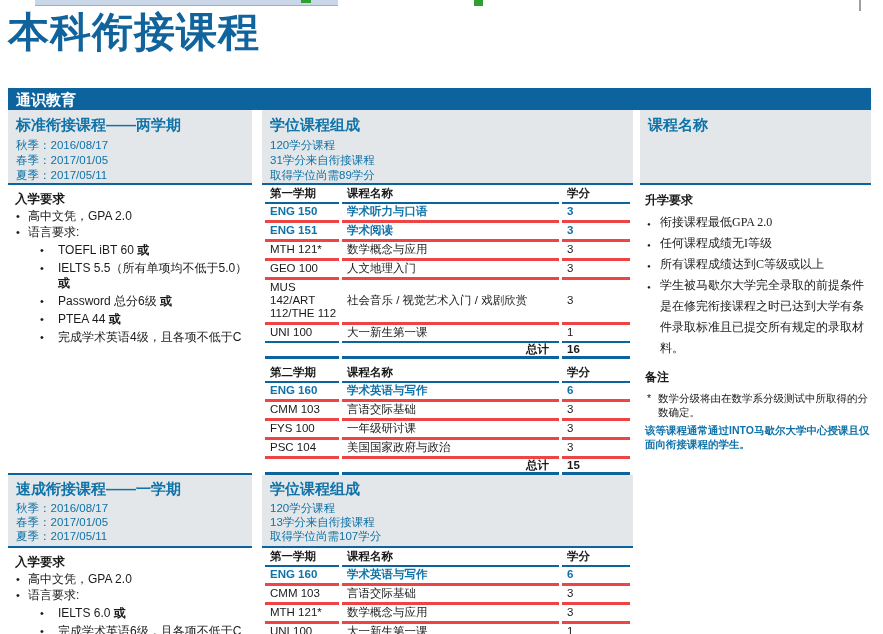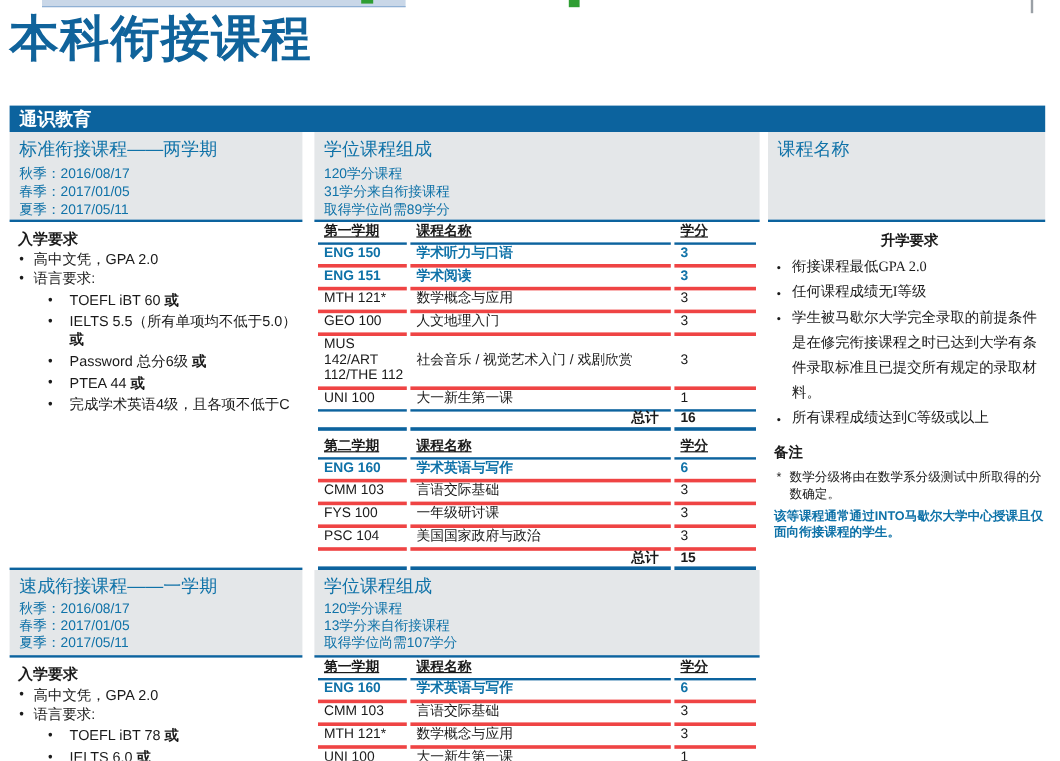--- a/index.html
+++ b/index.html
@@ -17,50 +17,50 @@
   .band{margin:30px 0 0 8px;width:863px;height:22px;box-sizing:border-box;background:#0c639e;color:#fff;
         font-size:15px;font-weight:bold;line-height:23px;padding-left:8px;}
 
   .grid{margin-left:8px;width:863px;display:flex;align-items:stretch;}
   .col{display:flex;flex-direction:column;box-sizing:border-box;}
   .col-l{width:244px;margin-right:10px;}
   .col-m{width:371px;margin-right:7px;}
   .col-r{width:231px;}
 
   .box{background:#e4e7e9;height:73px;box-sizing:border-box;padding:5px 8px 0 8px;flex:none;}
-  .box-title{font-size:15px;font-weight:normal;color:#0f72a8;line-height:19px;}
+  .box-title{font-size:15px;font-weight:bold;color:#0f72a8;line-height:19px;}
   .box-lines{margin-top:4px;font-size:11.5px;line-height:15px;color:#0f72a8;}
   .rule{height:2px;background:#0c639e;flex:none;}
   .spacer{flex:1;}
 
   
   .entry{padding:6px 0 0 7px;font-size:12px;}
   .entry .h{font-weight:bold;font-size:12.5px;line-height:17px;}
   .li{position:relative;padding-left:13px;line-height:15px;margin-top:1px;}
   .li::before{content:"\2022";position:absolute;left:1px;top:0;font-size:11px;}
   .sub{margin-left:23px;margin-top:3px;}
   .sub .li{padding-left:20px;margin:0 0 3px 0;}
   .sub .li::before{left:2px;}
   .orb{font-weight:bold;}
 
   
   table{width:100%;border-collapse:separate;border-spacing:3px 0;font-size:11.5px;table-layout:fixed;}
   col.c1{width:74px;} col.c3{width:68px;}
-  th{text-align:left;font-weight:bold;font-size:11.5px;line-height:13px;padding:2px 0 2px 5px;border-bottom:2px solid #0c639e;text-decoration:underline;}
+  th{text-align:left;font-weight:bold;font-size:11.5px;line-height:13px;padding:2px 0 2px 5px;border-bottom:2px solid #0c639e;}
   td{line-height:13px;padding:1px 0 2px 5px;border-bottom:3px solid #ef4444;vertical-align:middle;word-wrap:break-word;}
   tr.hl td{color:#0f72a8;font-weight:bold;}
   tr.lastblue td{border-bottom:2px solid #0c639e;}
   tr.total td{border-bottom:3px solid #0c639e;font-weight:bold;padding-top:0;padding-bottom:0;line-height:13px;}
   tr.total td.lbl{text-align:right;padding-right:10px;}
   table.t2{margin-top:5px;}
   table.t3 tr.total td{border-bottom:none;}
 
   
   .prog{padding:6px 0 0 5px;font-size:12px;}
-  .prog .h{font-weight:bold;line-height:18px;margin-bottom:3px;text-align:center;}
+  .prog .h{font-weight:bold;line-height:18px;margin-bottom:3px;}
   .prog .li{line-height:21px;padding-left:15px;margin:0;font-family:Liberation Serif, serif;}
   .prog .li::before{left:2px;top:2px;}
   .notes{padding:11px 0 0 5px;}
   .notes .h{font-weight:bold;font-size:12px;line-height:15px;margin-bottom:6px;}
   .note-star{position:relative;padding-left:13px;font-size:10.5px;line-height:14px;}
   .note-star .mk{position:absolute;left:2px;top:0;}
   .note-into{margin-top:4px;font-size:10.5px;line-height:14px;color:#0f72a8;font-weight:bold;}
 
   .grid.bottom .box{height:71px;padding-top:4px;}
   .grid.bottom .box-lines{margin-top:3px;line-height:14px;}
@@ -211,22 +211,22 @@
 
   <div class="col col-r">
     <div class="box">
       <div class="box-title">课程名称</div>
     </div>
     <div class="rule"></div>
     <div class="prog">
       <div class="h">升学要求</div>
       <div class="li">衔接课程最低GPA 2.0</div>
       <div class="li">任何课程成绩无I等级</div>
+      <div class="li">所有课程成绩达到C等级或以上</div>
       <div class="li">学生被马歇尔大学完全录取的前提条件是在修完衔接课程之时已达到大学有条件录取标准且已提交所有规定的录取材料。</div>
-      <div class="li">所有课程成绩达到C等级或以上</div>
     </div>
     <div class="notes">
       <div class="h">备注</div>
       <div class="note-star">
         <span class="mk">*</span>
         <span>数学分级将由在数学系分级测试中所取得的分数确定。</span>
       </div>
       <div class="note-into">该等课程通常通过INTO马歇尔大学中心授课且仅面向衔接课程的学生。</div>
     </div>
   </div>
@@ -242,21 +242,20 @@
         <div>春季：2017/01/05</div>
         <div>夏季：2017/05/11</div>
       </div>
     </div>
     <div class="rule"></div>
     <div class="entry">
       <div class="h">入学要求</div>
       <div class="li"><span>高中文凭，GPA 2.0</span></div>
       <div class="li"><span>语言要求:</span></div>
       <div class="sub">
-        <div class="li"><span>TOEFL iBT 78 </span><span class="orb">或</span></div>
         <div class="li"><span>IELTS 6.0 </span><span class="orb">或</span></div>
         <div class="li"><span>完成学术英语6级，且各项不低于C</span><span class="orb"></span></div>
       </div>
     </div>
   </div>
 
   <div class="col col-m">
     <div class="box">
       <div class="box-title">学位课程组成</div>
       <div class="box-lines">

